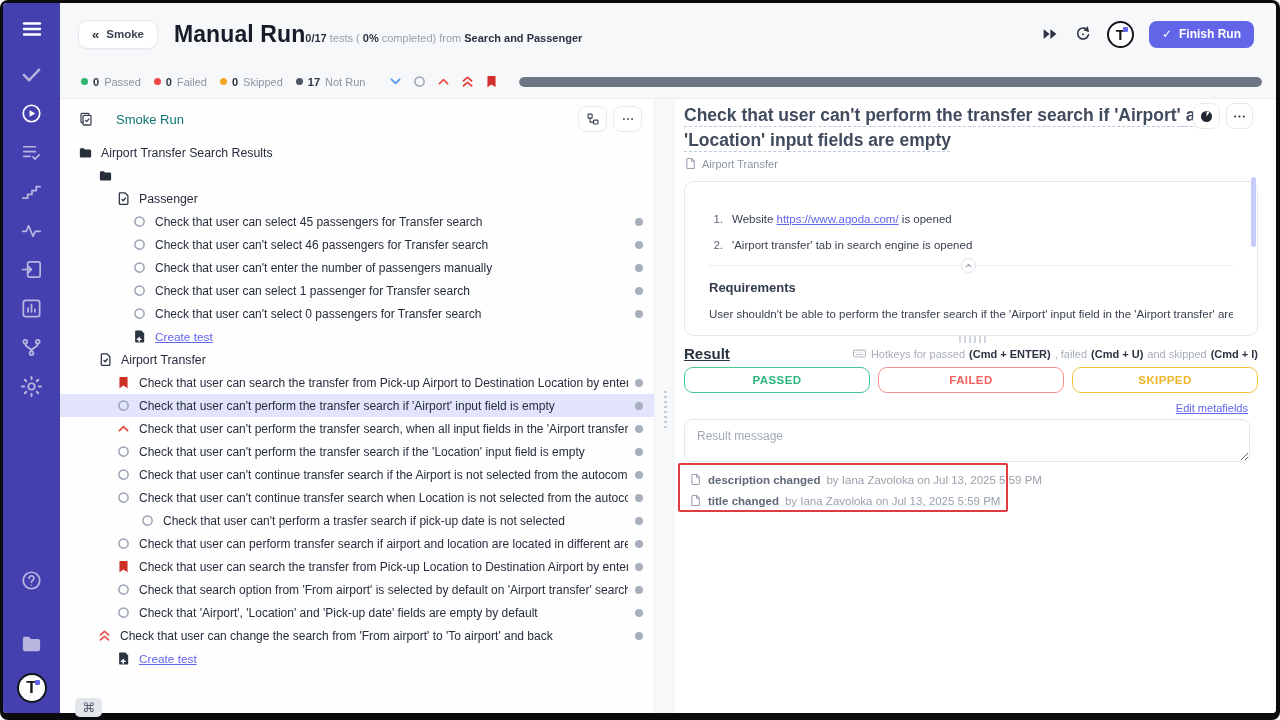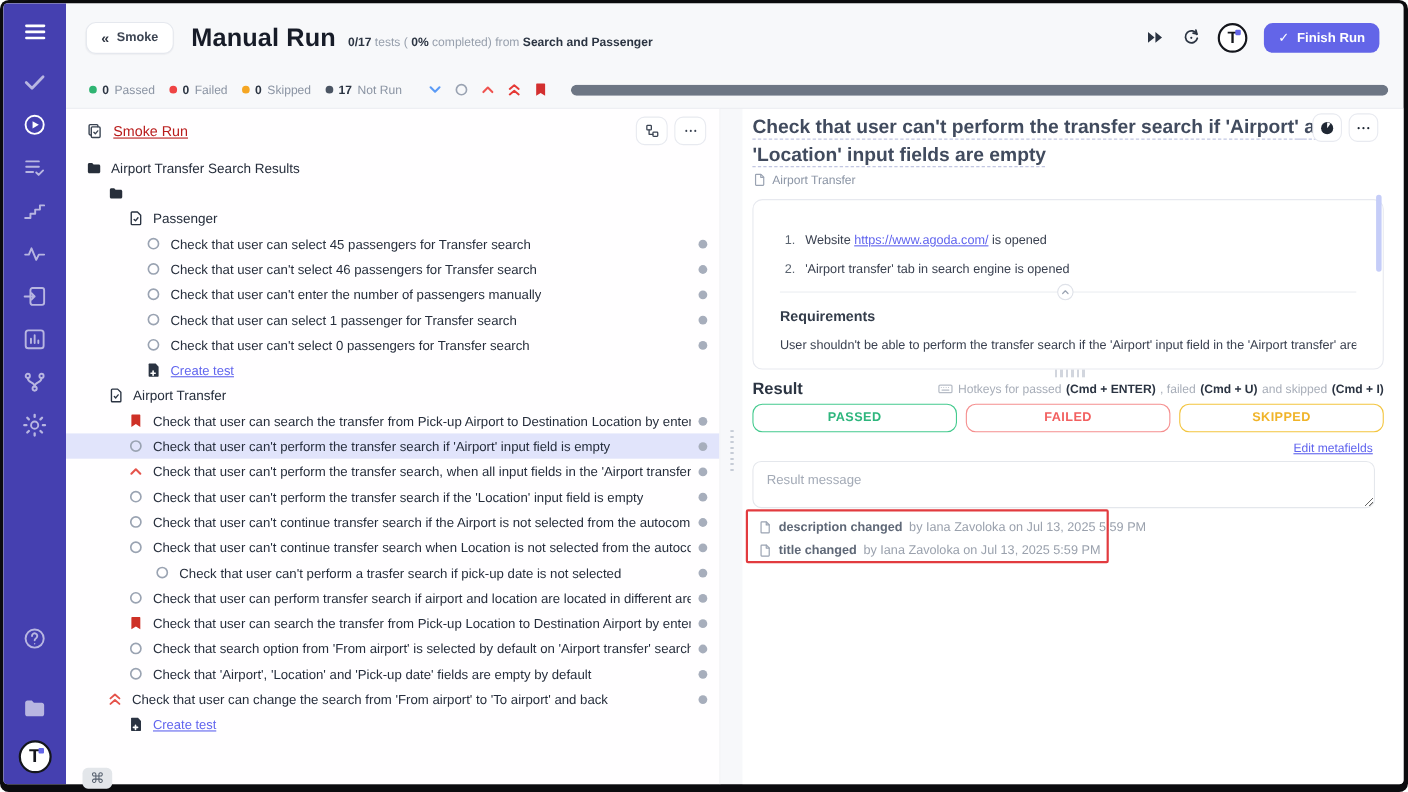--- a/index.html
+++ b/index.html
@@ -16,21 +16,21 @@
   .sb-bottom { margin-top:auto; display:flex; flex-direction:column; align-items:center; gap:18px; }
   .sb-bottom .gap-big { margin-bottom:22px; }
   .sb-avatar { width:30px; height:30px; border-radius:50%; background:#fff; border:2px solid #14161c; color:#14161c; font-weight:800; font-size:17px; display:flex; align-items:center; justify-content:center; cursor:pointer; position:relative; }
   .sb-avatar i { position:absolute; right:5px; top:5px; width:5px; height:5px; background:#6365e8; border-radius:1px; }
   .ic svg { width:100%; height:100%; display:block; }
 
   
   .topbar { position:absolute; left:57px; right:0; top:0; height:62px; display:flex; align-items:center; padding:0 22px 0 18px; }
   .back-btn { display:flex; align-items:center; gap:7px; background:#fff; border:1px solid #e5e8ee; border-radius:9px; padding:6px 13px; font-size:11.5px; font-weight:700; color:#3c4452; font-family:inherit; cursor:pointer; box-shadow:0 1px 1px rgba(20,25,40,.04); }
   .back-btn .chev { font-size:13px; color:#2e3542; }
-  .title-wrap { display:flex; align-items:baseline; gap:11px; margin-left:16px; }
+  .title-wrap { display:flex; align-items:baseline; gap:0; margin-left:16px; }
   .page-title { font-size:23px; font-weight:800; color:#171c28; letter-spacing:.1px; }
   .subtitle { font-size:11px; color:#98a0ad; }
   .subtitle b { color:#2b3442; font-weight:700; }
   .top-right { margin-left:auto; display:flex; align-items:center; gap:15px; }
   .top-ic { width:18px; height:18px; color:#2b3442; cursor:pointer; }
   .tb-avatar { width:27px; height:27px; border-radius:50%; background:#fff; border:2px solid #14161c; color:#14161c; font-weight:800; font-size:15px; display:flex; align-items:center; justify-content:center; cursor:pointer; position:relative; }
   .tb-avatar i { position:absolute; right:4px; top:4px; width:5px; height:5px; background:#6365e8; border-radius:1px; }
   .finish-btn { display:flex; align-items:center; gap:7px; background:#6365e8; color:#fff; border:none; border-radius:8px; height:27px; padding:0 13px; font-size:12px; font-weight:600; font-family:inherit; cursor:pointer; }
 
   
@@ -48,21 +48,21 @@
   .panels { position:absolute; left:57px; right:0; top:95px; bottom:0; border-top:1px solid #ebedf1; }
   .tree-panel { position:absolute; left:0; top:0; bottom:0; width:595px; background:#fffeff; border-right:1px solid #f0f1f4; overflow:hidden; }
   .panel-divider { position:absolute; left:595px; width:20px; top:0; bottom:0; cursor:col-resize; }
   .divider-grip { position:absolute; left:9px; top:292px; width:3px; height:38px;
     background:repeating-linear-gradient(to bottom,#c6ccd6 0 2px,transparent 2px 5px); }
   .detail-panel { position:absolute; left:615px; right:0; top:0; bottom:0; background:#fff; overflow:hidden; }
 
   
   .tp-head { display:flex; align-items:center; height:40px; padding:0 12px 0 18px; }
   .tp-head .ic { width:16px; height:16px; color:#3a4352; }
-  .tp-title { margin-left:9px; font-size:13px; font-weight:500; color:#b91c1c;text-decoration:underline; }
+  .tp-title { margin-left:22px; font-size:13px; font-weight:500; color:#0f766e; }
   .tp-btns { margin-left:auto; display:flex; gap:6px; }
   .sq-btn { width:29px; height:26px; background:#fff; border:1px solid #e8eaf0; border-radius:8px; display:flex; align-items:center; justify-content:center; cursor:pointer; color:#3a4352; }
   .sq-btn .ic { width:14px; height:14px; }
   .tree { margin-top:2px; }
   .tree-row { position:relative; display:flex; align-items:center; height:23px; cursor:pointer; padding-right:26px; }
   .tree-row.selected { background:#e1e4fb; }
   .t-ic { width:15px; height:15px; flex:0 0 15px; }
   .t-label { margin-left:8px; font-size:12px; color:#262e3c; white-space:nowrap; overflow:hidden; }
   .tree-row.kind-folder .t-label { font-weight:500; font-size:12.3px; }
   .tree-row.kind-doc .t-label { font-weight:500; font-size:12.3px; }
@@ -85,21 +85,21 @@
   .prereq .num { color:#5b6470; min-width:14px; text-align:right; }
   .prereq a { color:#6064ee; text-decoration:underline; cursor:pointer; }
   .card-divider { position:relative; border-top:1px solid #eceef2; margin:2px 0 14px; }
   .divider-circle { position:absolute; left:48%; top:-8px; width:15px; height:15px; background:#fff; border:1px solid #dfe2e9; border-radius:50%; color:#9aa3b2; display:flex; align-items:center; justify-content:center; cursor:pointer; }
   .divider-circle svg { width:9px; height:9px; }
   .clipped { margin-top:13px; font-size:11.5px; color:#3a4150; white-space:nowrap; overflow:hidden; }
   .card-scrollbar { position:absolute; left:576px; top:78px; width:5px; height:70px; border-radius:3px; background:#c5cdf8; }
   .resize-grip-h { position:absolute; left:284px; top:237px; width:30px; height:7px;
     background:repeating-linear-gradient(to right,#d2d6de 0 2px,transparent 2px 5px); }
   .result-head { position:absolute; left:9px; top:246px; width:574px; display:flex; align-items:center; }
-  .result-head h3 { font-size:15px; color:#2b3442; }
+  .result-head h3 { font-size:15px; color:#2b3442;text-decoration:underline; }
   .hotkeys { margin-left:auto; display:flex; align-items:center; gap:4px; font-size:11px; color:#a8aeb9; }
   .hotkeys b { color:#2b3442; font-weight:700; }
   .hotkeys .ic { width:15px; height:15px; color:#b6bcc6; }
   .result-btns { position:absolute; left:9px; top:268px; width:574px; display:flex; gap:8px; }
   .result-btn { flex:1; height:26px; background:#fff; border:1.5px solid; border-radius:9px; font-size:11.5px; font-weight:700; letter-spacing:.4px; font-family:inherit; cursor:pointer; }
   .edit-meta { position:absolute; right:28px; top:303px; font-size:11px; color:#6064ee; text-decoration:underline; cursor:pointer; }
   .result-msg { position:absolute; left:9px; top:320px; width:566px; height:43px; border:1px solid #e4e7ec; border-radius:8px; resize:both; padding:9px 12px; font-size:12px; font-family:inherit; color:#2b3442; }
   .result-msg::placeholder { color:#a3aab6; }
   .changelog { position:absolute; left:14px; top:370px; }
   .log-row { display:flex; align-items:center; gap:6px; height:21px; font-size:11.5px; color:#9aa1ad; }

